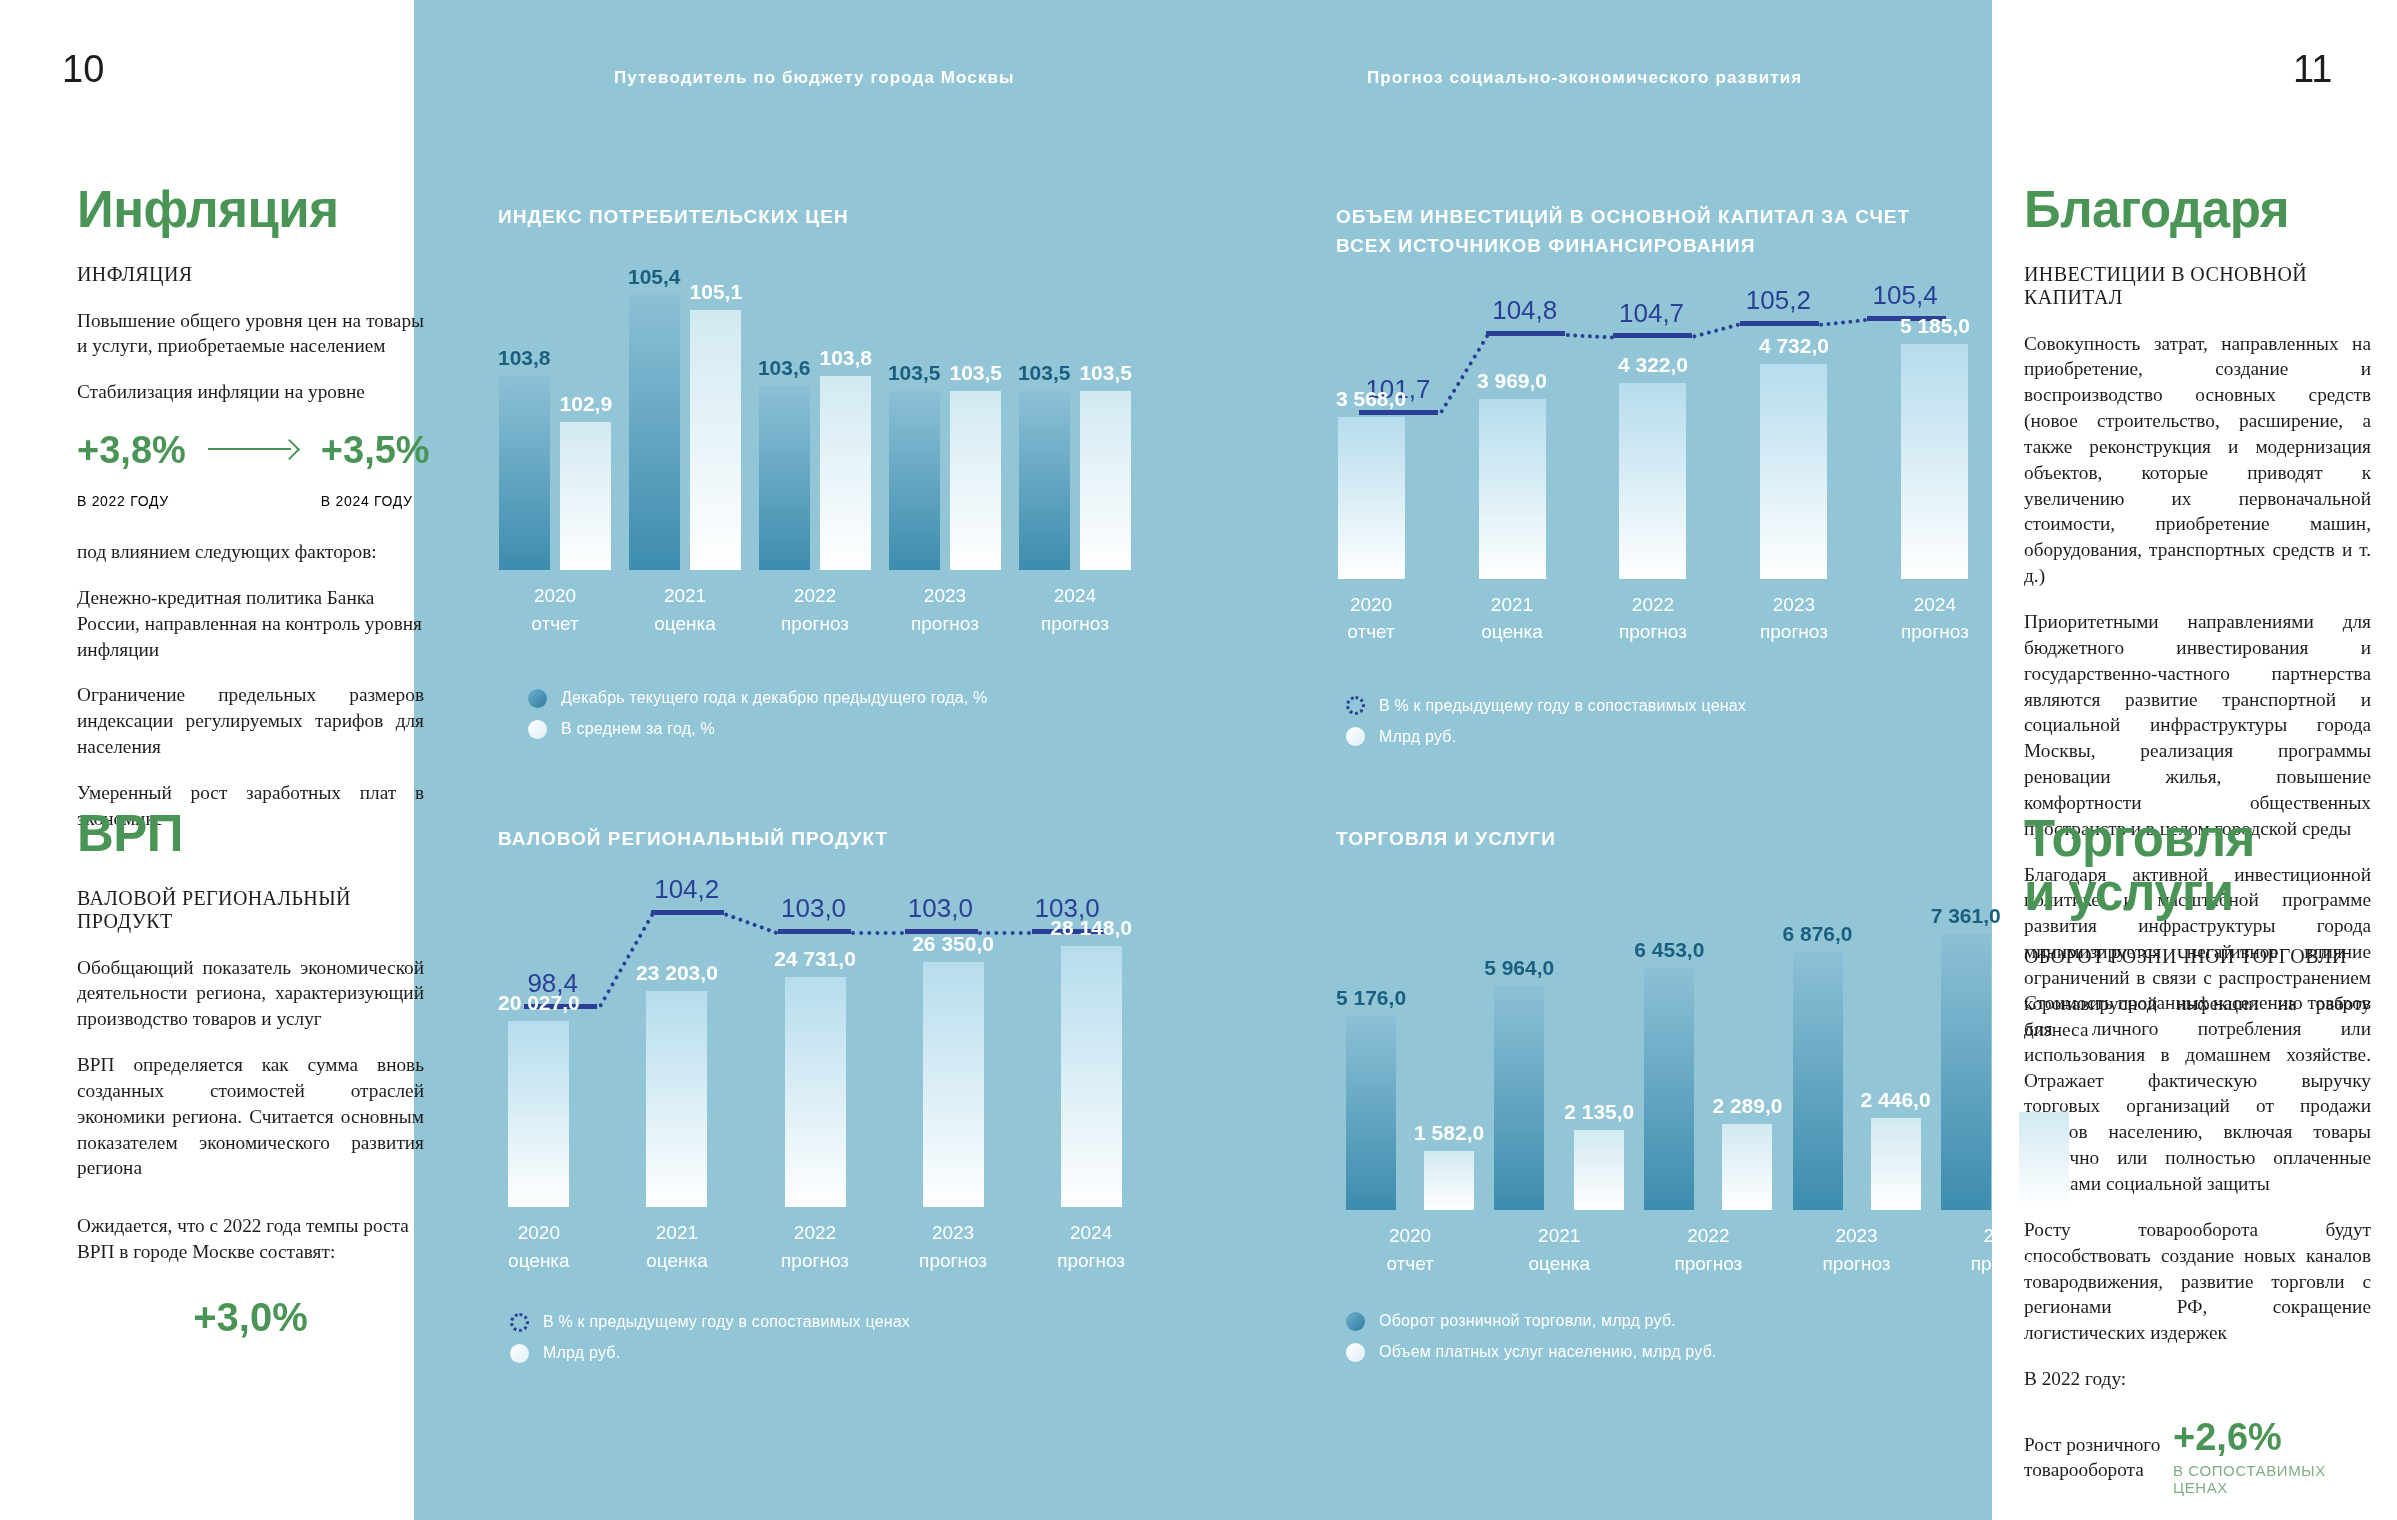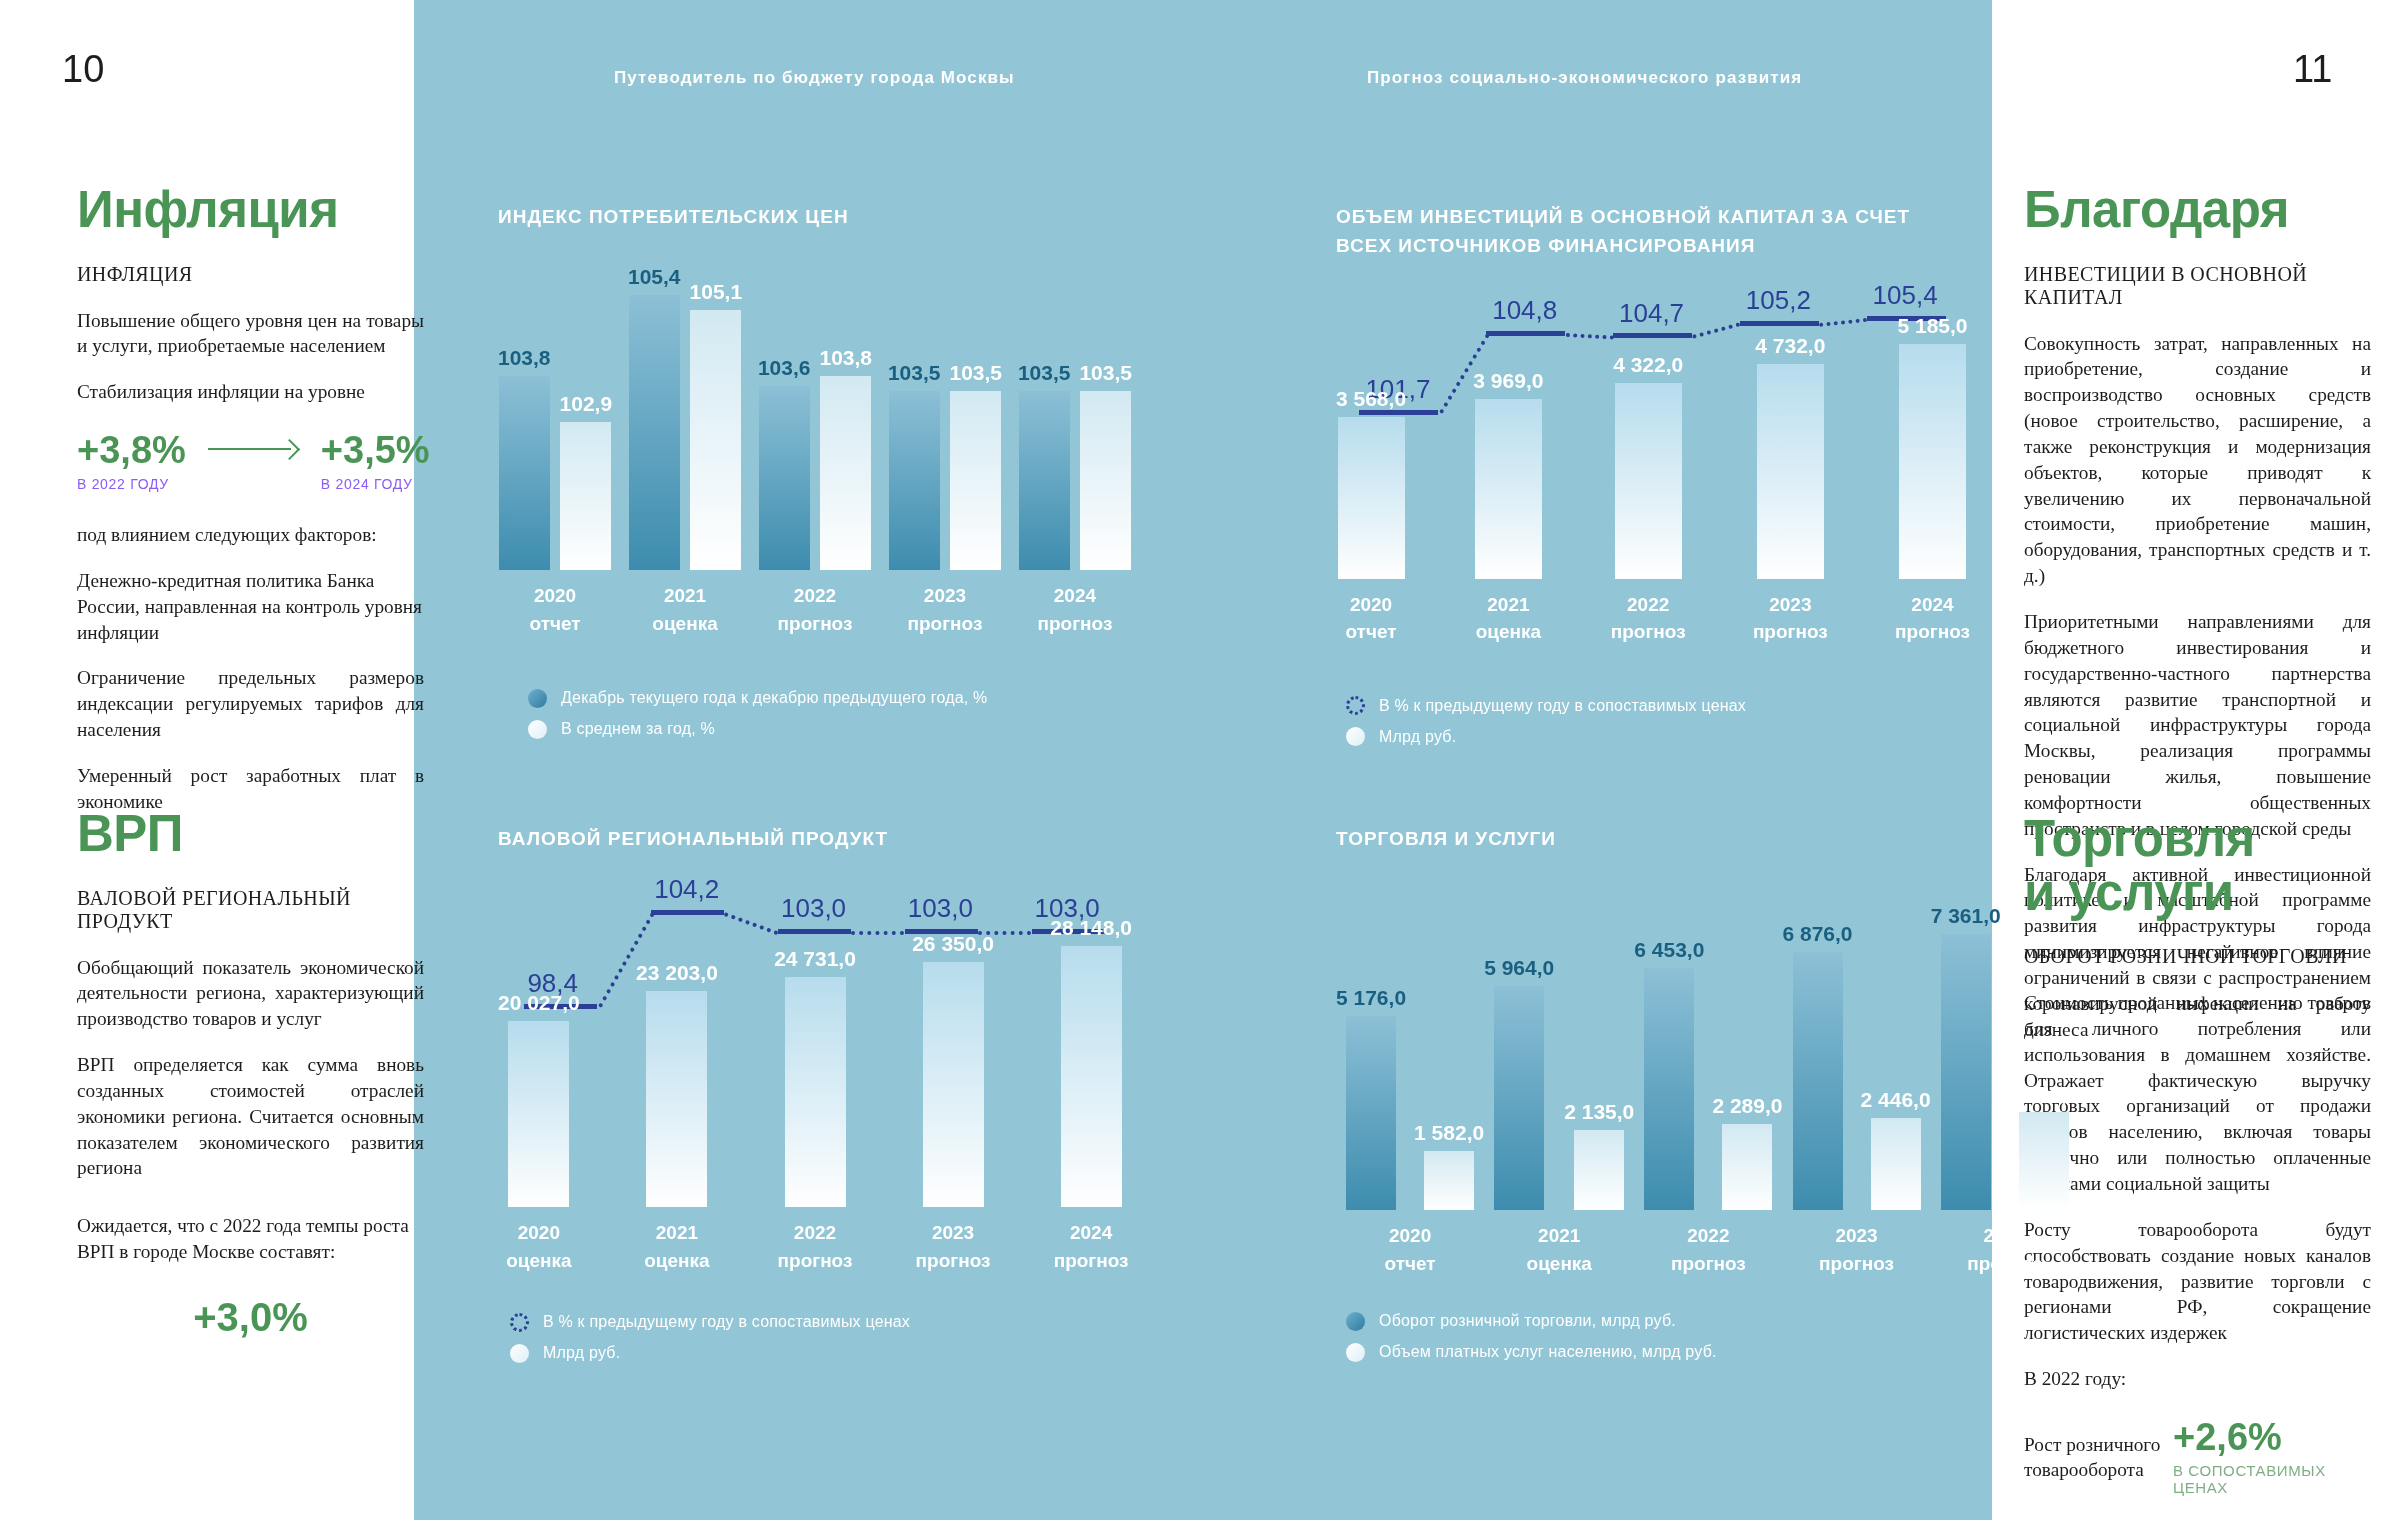--- a/index.html
+++ b/index.html
@@ -34,21 +34,21 @@
 
   .bigtitle{font-family:"Liberation Sans",sans-serif;font-weight:700;font-size:51px;line-height:1.05;color:#4a9456;margin:0 0 26px 0;letter-spacing:-0.5px;}
   .kicker{font-family:"Liberation Serif",serif;font-size:20px;letter-spacing:0.4px;color:#1d1d1b;margin:0 0 22px 0;}
   .para{font-family:"Liberation Serif",serif;font-size:19.3px;line-height:1.34;color:#1d1d1b;text-align:justify;margin:0 0 20px 0;}
   .para.last{text-align:left;}
 
   
   .kpirow{display:flex;align-items:flex-start;gap:22px;margin:26px 0 30px 0;}
   .kpi{display:flex;flex-direction:column;}
   .kpi-val{font-family:"Liberation Sans",sans-serif;font-weight:700;font-size:38px;color:#4a9456;line-height:1;}
-  .kpi-cap{font-family:"Liberation Sans",sans-serif;font-size:14px;letter-spacing:0.7px;color:#8b5cf6;margin-top:7px;}
+  .kpi-cap{font-family:"Liberation Sans",sans-serif;font-size:14px;letter-spacing:0.7px;color:#000000;margin-top:24px;}
   .arrow{position:relative;width:91px;height:38px;flex:0 0 91px;}
   .arrow:before{content:"";position:absolute;left:0;top:17px;width:83px;height:2px;background:#4a9456;}
   .arrow:after{content:"";position:absolute;right:2px;top:11px;width:13px;height:13px;border-top:2px solid #4a9456;border-right:2px solid #4a9456;transform:rotate(45deg);}
 
   .centerkpi{text-align:center;font-family:"Liberation Sans",sans-serif;font-weight:700;font-size:40px;color:#4a9456;margin-top:30px;}
 
   
   .kpi2{display:flex;align-items:flex-start;margin-top:26px;}
   .kpi2-label{width:149px;font-family:"Liberation Serif",serif;font-size:19.3px;line-height:1.3;color:#1d1d1b;padding-top:14px;}
   .kpi2-right{flex:1;}
@@ -64,21 +64,21 @@
   .group{display:flex;flex-direction:column;align-items:center;}
   .bars{display:flex;align-items:flex-end;gap:9px;}
   .barwrap{display:flex;flex-direction:column;align-items:center;}
   .barlabel{font-family:"Liberation Sans",sans-serif;font-weight:700;font-size:21px;color:#1b5f80;margin-bottom:6px;white-space:nowrap;}
   .barlabel.white{color:#ffffff;}
   .bar{width:51px;}
   .bar.dark{background:linear-gradient(to bottom,#8cc0d6 0%,#3d8cae 100%);}
   .bar.light{background:linear-gradient(to bottom,#d2e9f2 0%,#ffffff 100%);}
   .bar.pale{background:linear-gradient(to bottom,#b6dced 0%,#ffffff 100%);}
 
-  .xlab{font-family:"Liberation Sans",sans-serif;font-size:19px;color:#ffffff;text-align:center;line-height:1.45;margin-top:12px;font-weight:bold;}
+  .xlab{font-family:"Liberation Sans",sans-serif;font-size:19px;color:#ffffff;text-align:center;line-height:1.45;margin-top:12px;}
 
   
   .lineover{position:absolute;left:0;top:0;width:100%;height:100%;pointer-events:none;}
   .marker{position:absolute;height:5px;background:#2b3f96;}
   .mlabel{position:absolute;font-family:"Liberation Sans",sans-serif;font-size:26px;color:#2b3f96;white-space:nowrap;}
   .dotseg{position:absolute;height:0;border-top:4px dotted #2b3f96;transform-origin:0 0;}
 
   
   .legend{margin-top:22px;}
   .legitem{display:flex;align-items:center;gap:14px;margin-bottom:12px;}

